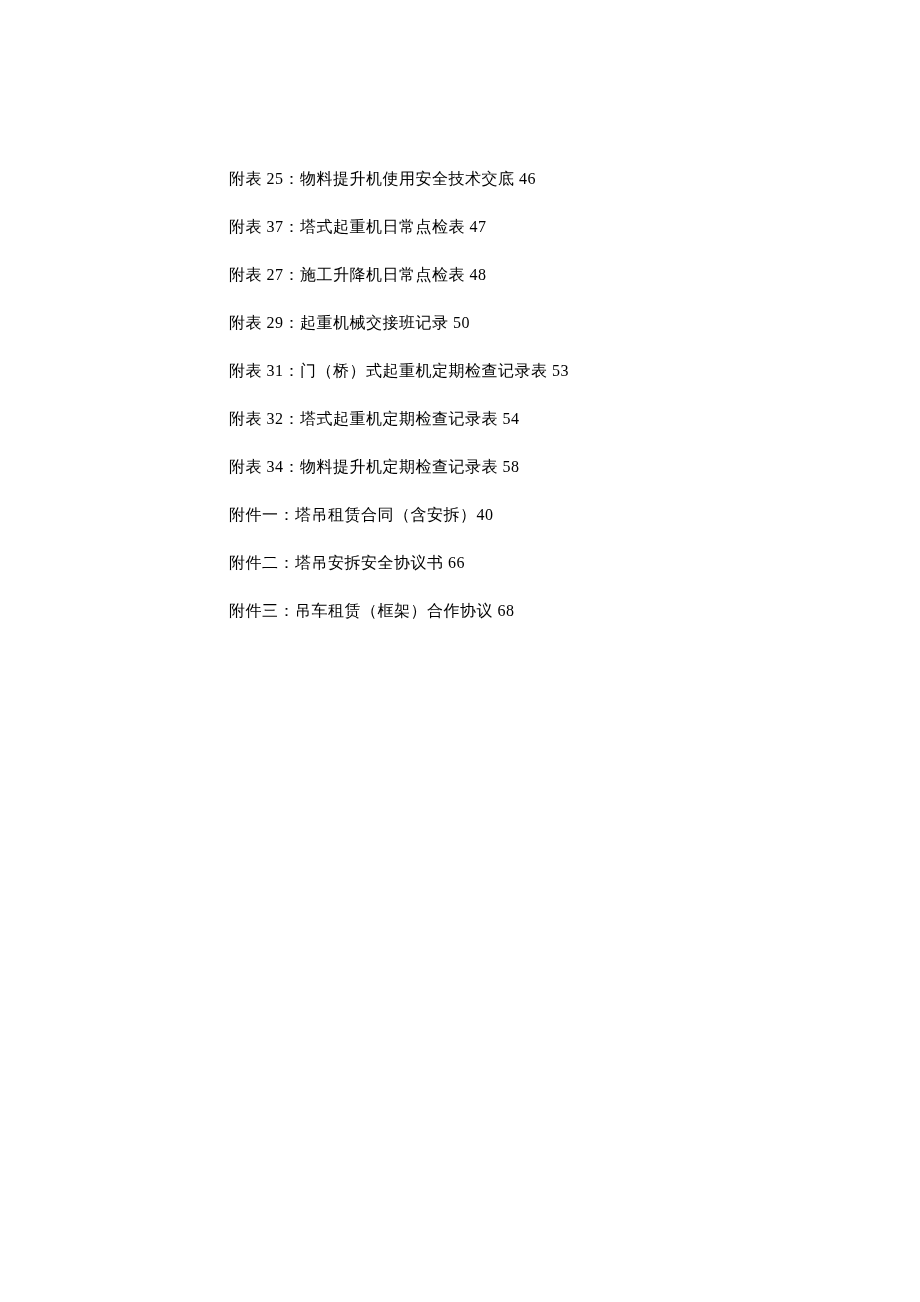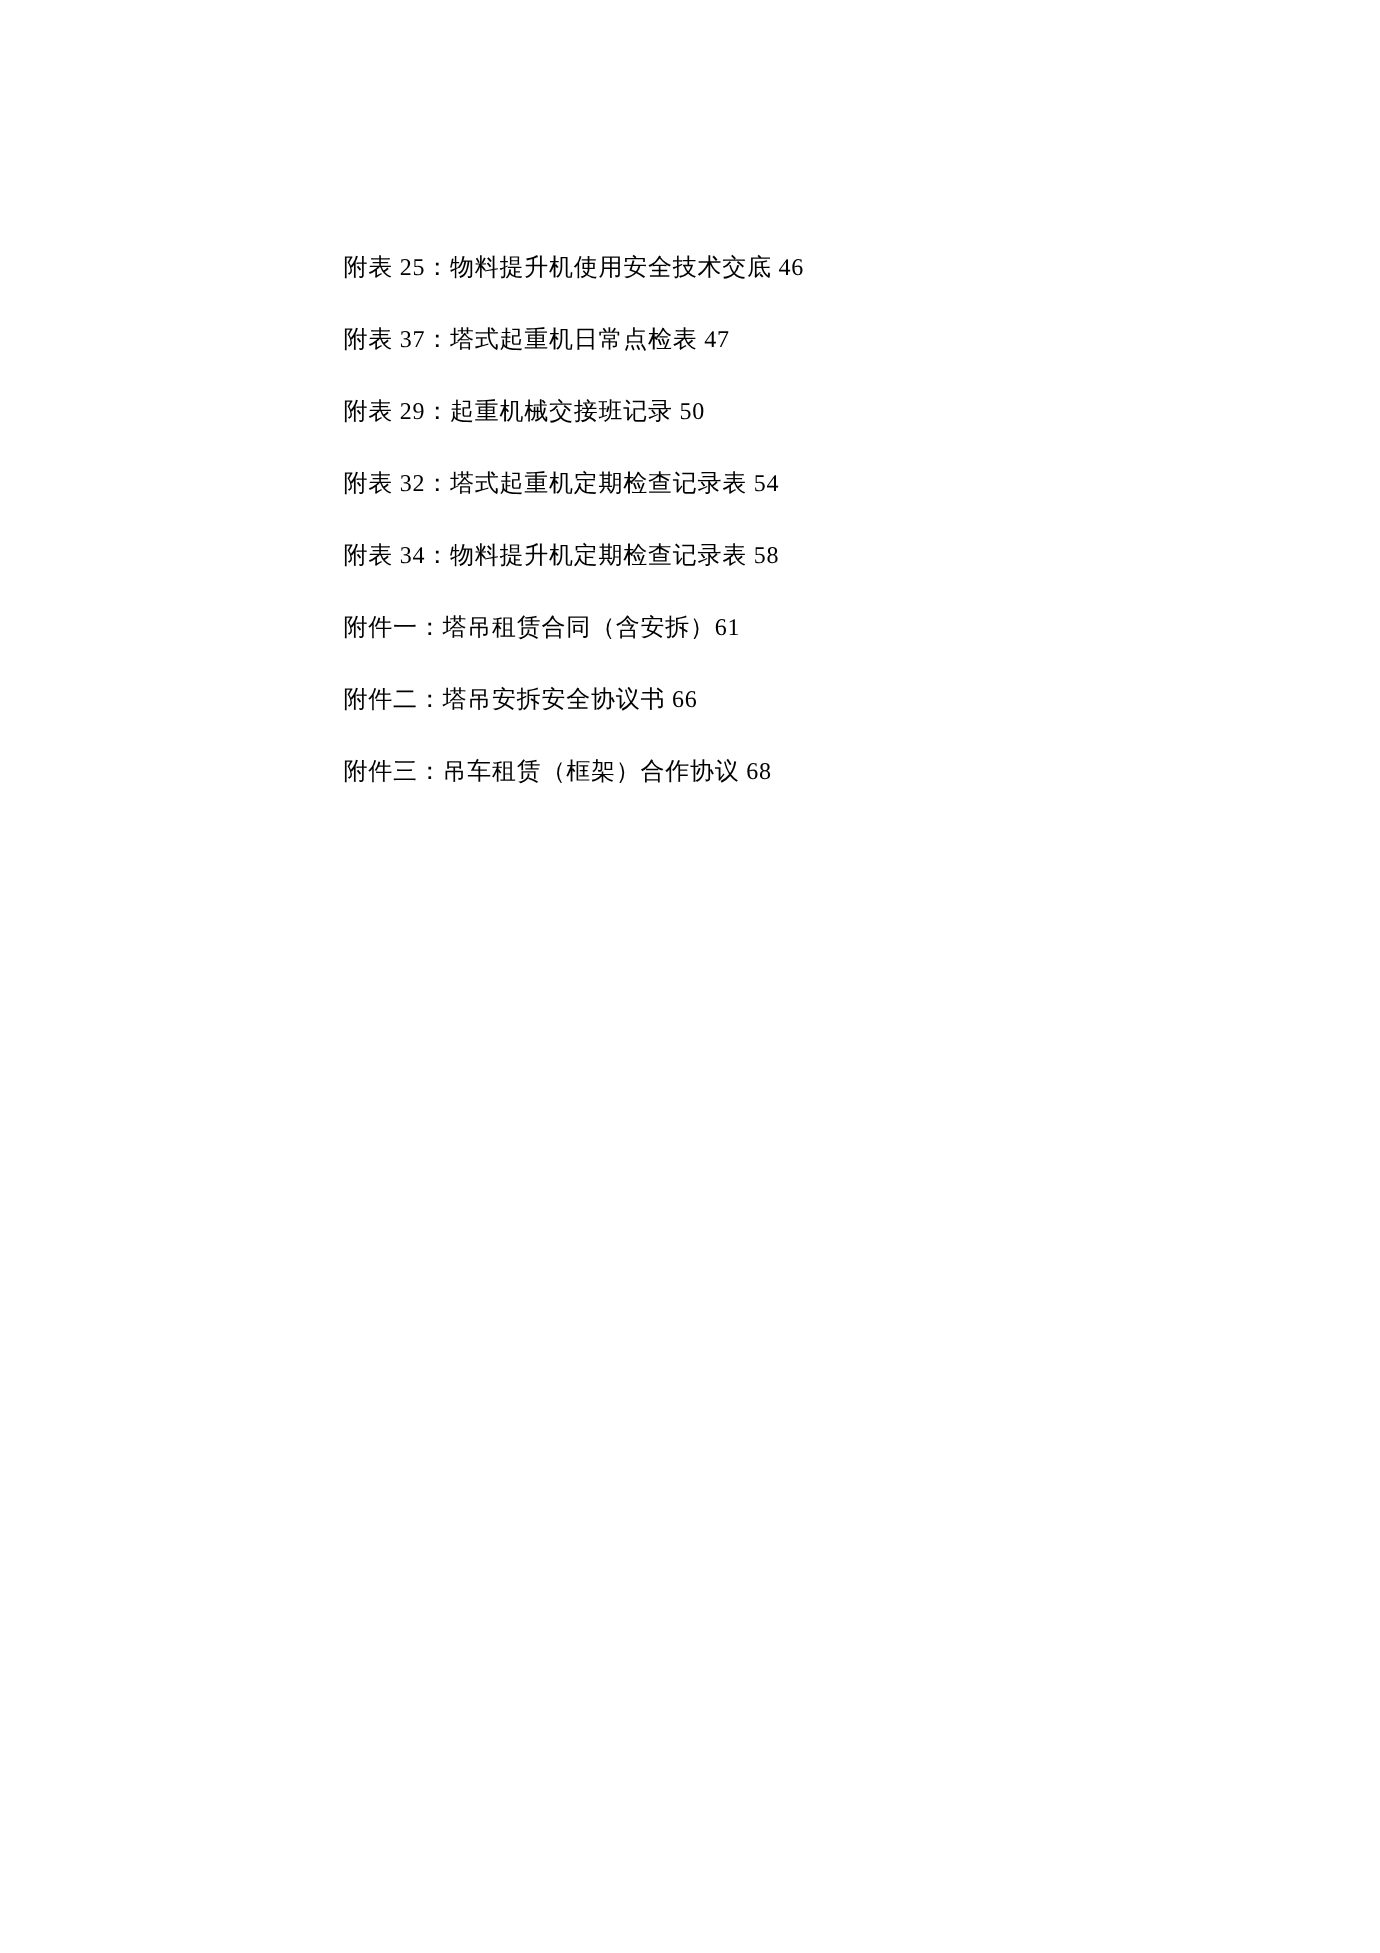--- a/index.html
+++ b/index.html
@@ -22,19 +22,21 @@
       letter-spacing: 0.5px;
       white-space: nowrap;
     }
   </style>
 </head>
 <body>
 
 <div>
   <div class="toc-line">附表 25：物料提升机使用安全技术交底 46</div>
   <div class="toc-line">附表 37：塔式起重机日常点检表 47</div>
+  <div class="toc-line">附表 27：施工升降机日常点检表 48</div>
   <div class="toc-line">附表 29：起重机械交接班记录 50</div>
+  <div class="toc-line">附表 31：门（桥）式起重机定期检查记录表 53</div>
   <div class="toc-line">附表 32：塔式起重机定期检查记录表 54</div>
   <div class="toc-line">附表 34：物料提升机定期检查记录表 58</div>
-  <div class="toc-line">附件一：塔吊租赁合同（含安拆）61</div>
+  <div class="toc-line">附件一：塔吊租赁合同（含安拆）40</div>
   <div class="toc-line">附件二：塔吊安拆安全协议书 66</div>
   <div class="toc-line">附件三：吊车租赁（框架）合作协议 68</div>
 </div>
 
 </body></html>

